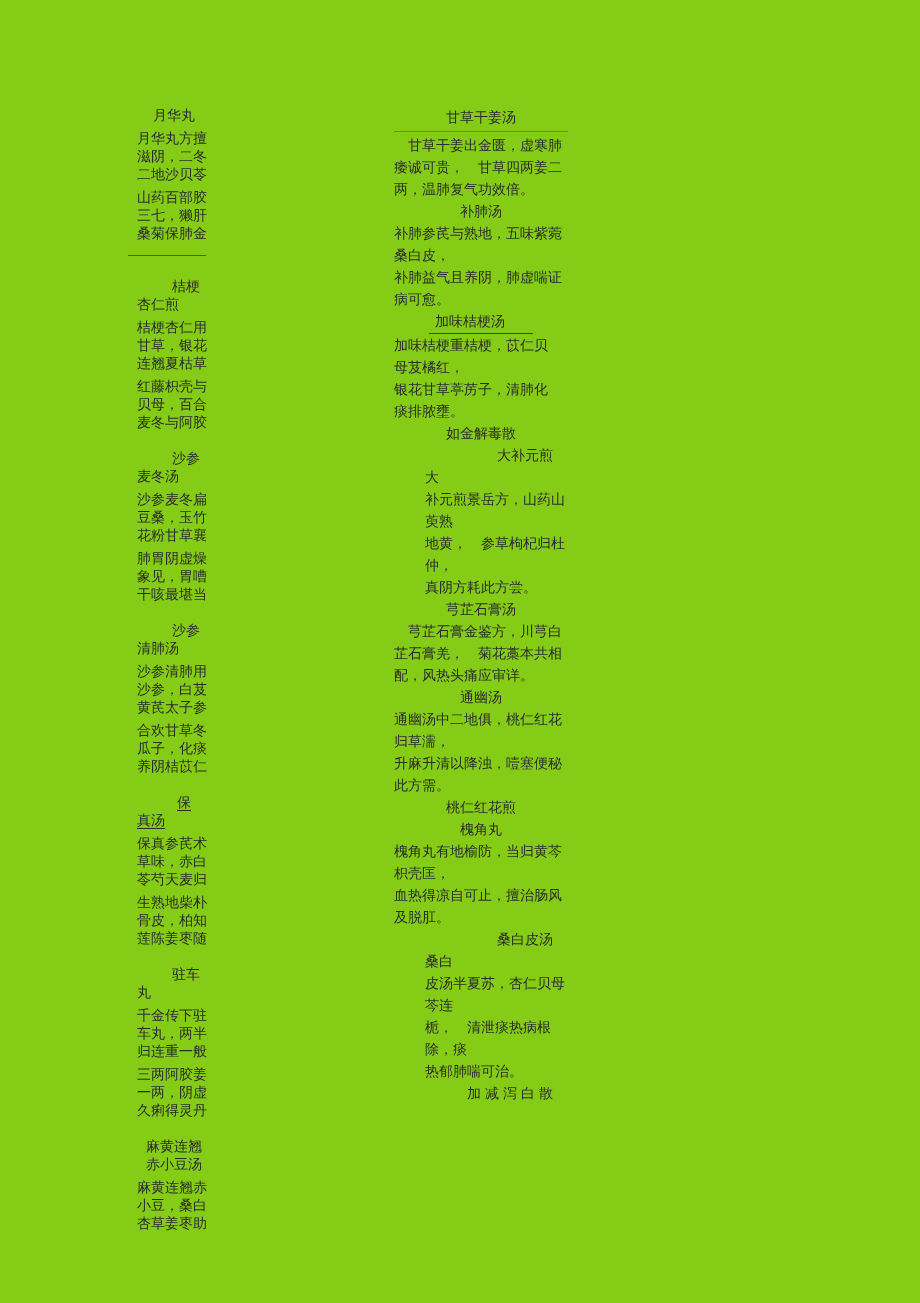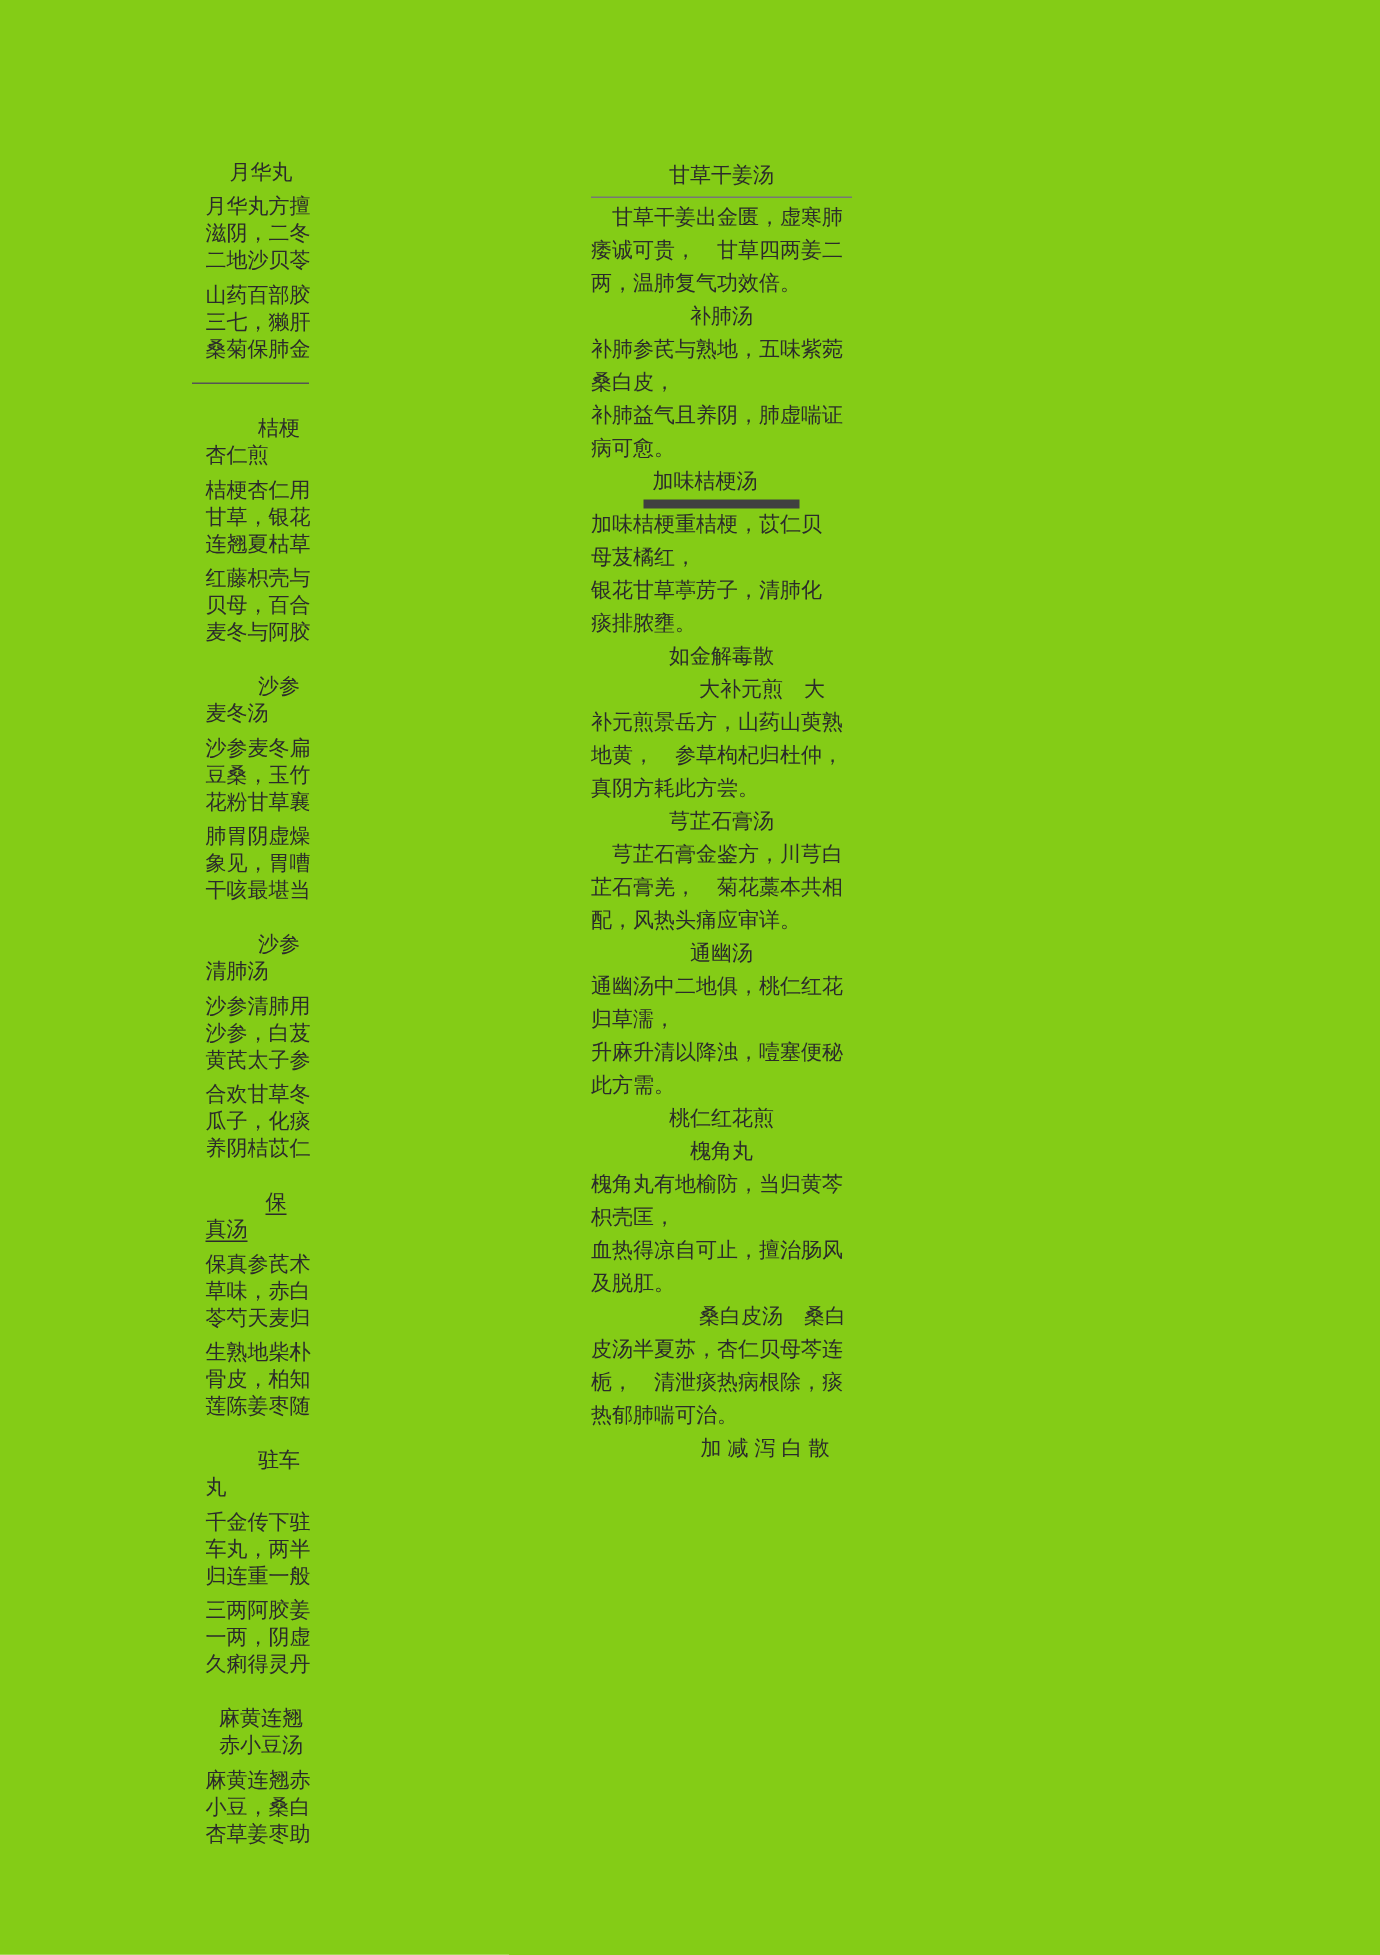--- a/index.html
+++ b/index.html
@@ -28,25 +28,25 @@
   
   .rc-h, .rc-p { white-space: pre-line; margin: 0; }
   .rc-h { text-align: center; }
   .rc-h-ind { text-align: left; text-indent: 73px; letter-spacing: 4px; white-space: pre; }
 
   
   .ind16 { text-indent: 16px; }
   .ind35 { text-indent: 35px; }
   .ind40 { text-indent: 40px; }
   .ind14 { text-indent: 14px; }
-  .ind72 { text-indent: 72px; }
+  .ind72 { text-indent: 72px; margin-left: 31px; }
   .center { text-align: center; }
   .ul2 { text-decoration: underline; text-underline-offset: 3px; }
   .rule-below { border-bottom: 1px solid #777; padding-bottom: 3px; margin-bottom: 2px; }
-  .u-right { display: inline-block; border-bottom: 6px solid #404040; padding: 0 28px 1px 6px; }
+  .u-right { display: inline-block; border-bottom: 1px solid #404040; padding: 0 28px 1px 6px; }
 </style>
 </head>
 <body>
 
 <div class="page">
 
   <div class="col col-left">
     <div class="lc-h ind16">月华丸</div>
     <div class="lc-p">月华丸方擅
 滋阴，二冬

